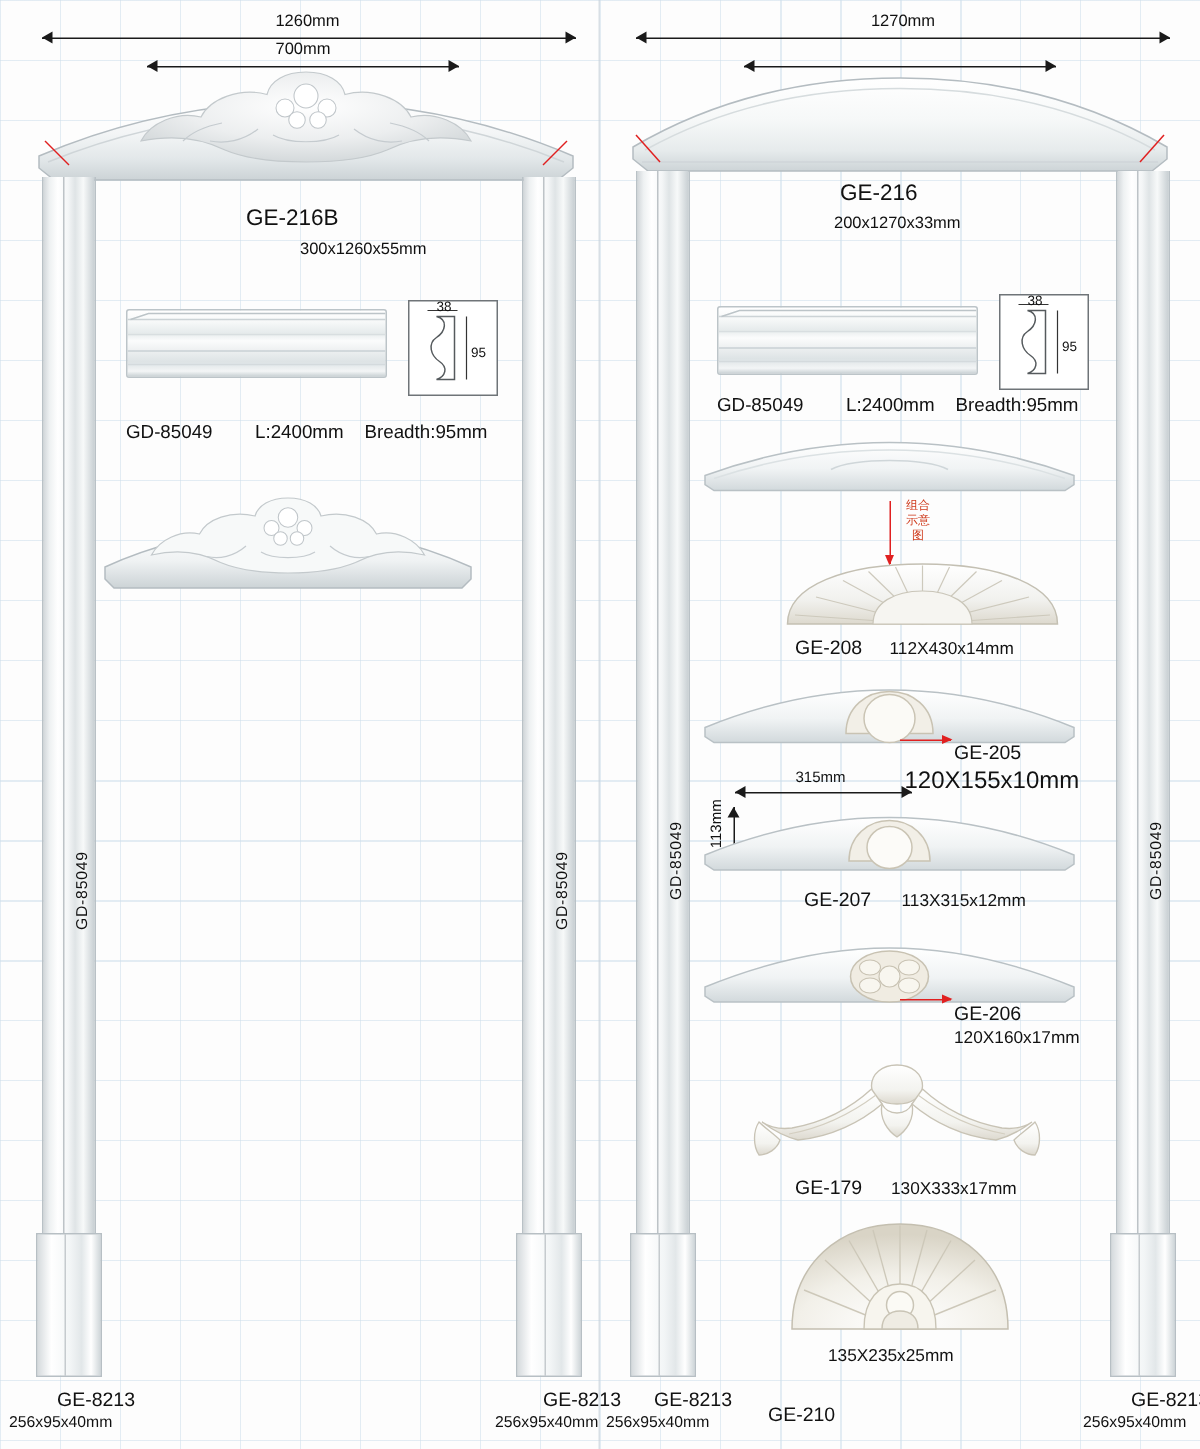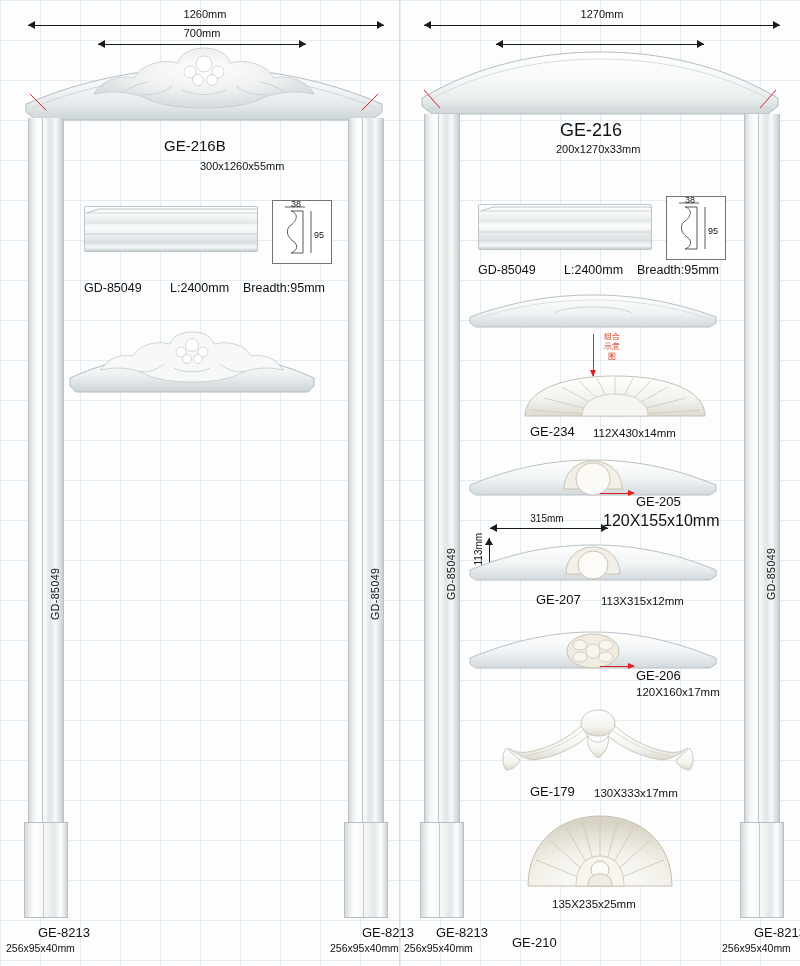--- a/index.html
+++ b/index.html
@@ -365,21 +365,21 @@
   <div class="vlabel" style="left:765px; top:600px;">GD-85049</div>
 
   <div class="base" style="left:420px; top:822px; width:42px; height:94px;"></div>
   <div class="base" style="left:740px; top:822px; width:42px; height:94px;"></div>
 
   <div class="code sm" style="left:404px; top:925px; font-size:13px;">GE-8213</div>
   <div class="caption-sub" style="left:404px; top:942px;">256x95x40mm</div>
   <div class="code sm" style="left:722px; top:925px; font-size:13px;">GE-8213</div>
   <div class="caption-sub" style="left:722px; top:942px;">256x95x40mm</div>
 
-  <div class="code" style="left:560px; top:120px; font-size:18px;">GE-216</div>
+  <div class="code" style="left:560px; top:120px; font-size:15px;">GE-216</div>
   <div class="spec" style="left:556px; top:143px;">200x1270x33mm</div>
 
   <div class="moulding" style="left:478px; top:204px; width:172px; height:44px;">
     <svg width="172" height="44" viewBox="0 0 172 44" style="display:block;">
       <path d="M0,6 L172,6" stroke="#ccd3d6" stroke-width="1" fill="none"></path>
       <path d="M0,16 L172,16" stroke="#d8dee0" stroke-width="1" fill="none"></path>
       <path d="M0,27 L172,27" stroke="#c9d1d4" stroke-width="1" fill="none"></path>
       <path d="M0,36 L172,36" stroke="#d4dadd" stroke-width="1" fill="none"></path>
       <path d="M2,6 L14,2 L172,2" stroke="#bcc4c8" stroke-width="1" fill="none"></path>
     </svg>
@@ -438,21 +438,21 @@
           <path d="M93,42 L8,36"></path>
         <path d="M93,42 L111,4"></path>
           <path d="M93,42 L129,7"></path>
           <path d="M93,42 L146,13"></path>
         <path d="M93,42 L164,24"></path>
           <path d="M93,42 L178,36"></path>
       </g>
       <path d="M60,42 C60,28 74,20 93,20 C112,20 126,28 126,42 Z" fill="#f6f5f1" stroke="#c9c5b8" stroke-width="0.8"></path>
     </svg>
   </div>
-  <div class="caption-line" style="left:530px; top:424px;">GE-234</div>
+  <div class="caption-line" style="left:530px; top:424px;">GE-208</div>
   <div class="caption-sub" style="left:593px; top:427px; font-size:11.5px;">112X430x14mm</div>
 
   <div class="arch-wrap" style="left:468px; top:455px; width:250px; height:42px;">
     <svg width="250" height="42" viewBox="0 0 250 42">
       <path d="M2,36 L2,30 C46,12 86,5 125,5 C164,5 204,12 248,30 L248,36 L242,40 L8,40 Z" fill="url(#rgSm)" stroke="#b9c1c5" stroke-width="1"></path>
       <path d="M96,34 C96,16 110,6 125,6 C140,6 154,16 154,34 Z" fill="#f2efe7" stroke="#c9c3b3" stroke-width="1"></path>
       <ellipse cx="125" cy="24" rx="17" ry="16" fill="#fbfaf6" stroke="#cac4b4"></ellipse>
     </svg>
   </div>
   <div class="red-arrow" style="left:600px; top:493px; width:34px;">

